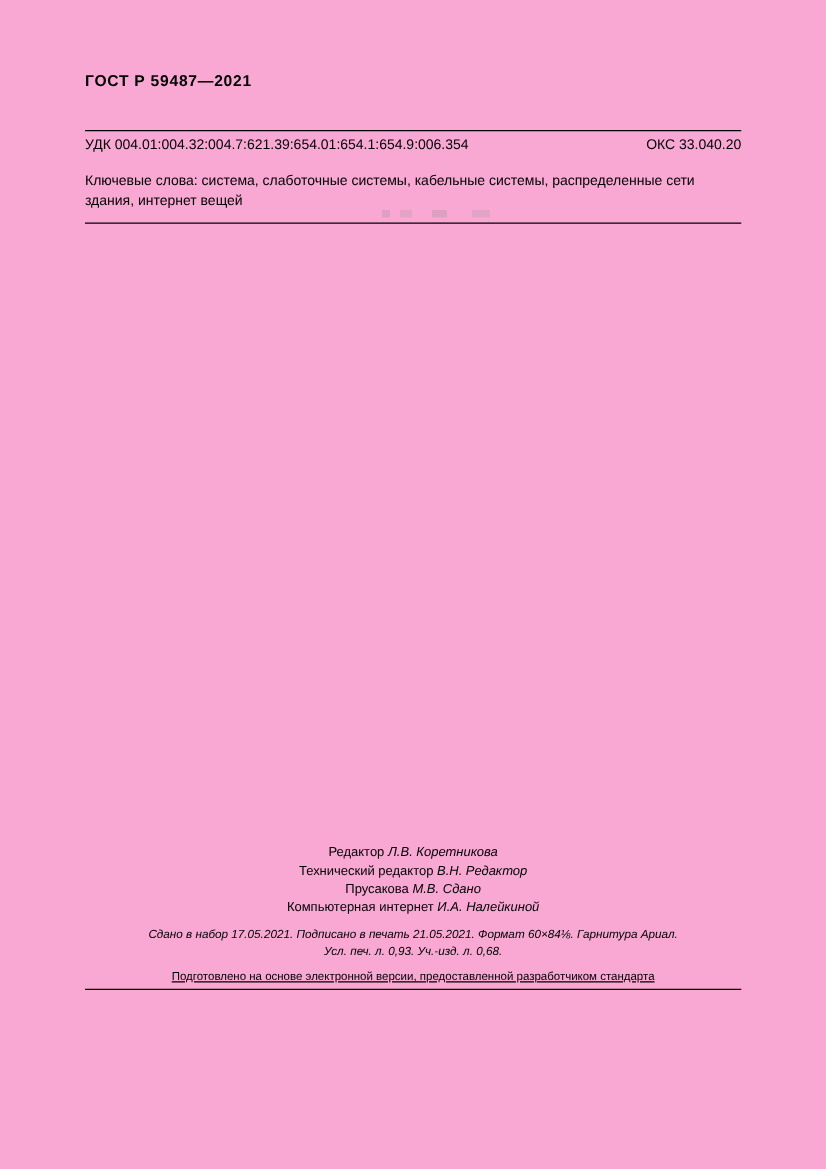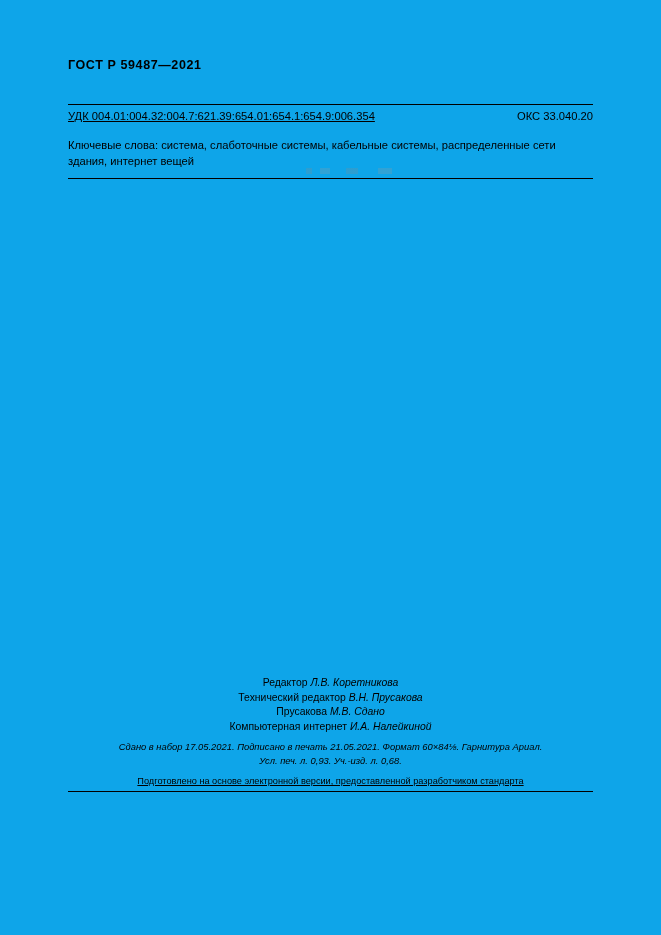--- a/index.html
+++ b/index.html
@@ -8,21 +8,21 @@
     background: #ffffff;
   }
   body {
     font-family: "Liberation Sans", sans-serif;
     color: #000000;
   }
   .page {
     position: relative;
     width: 661px;
     height: 935px;
-    background: #0ea5e9;
+    background: #f9a8d4;
     overflow: hidden;
   }
   .header-title {
     position: absolute;
     left: 68px;
     top: 58px;
     font-size: 12.5px;
     font-weight: bold;
     letter-spacing: 0.6px;
   }
@@ -40,21 +40,20 @@
     left: 68px;
     top: 110px;
     width: 525px;
     display: flex;
     justify-content: space-between;
     align-items: baseline;
     font-size: 11.2px;
   }
   .udk {
     white-space: nowrap;
-    text-decoration: underline;
   }
   .oks {
     white-space: nowrap;
   }
   .keywords {
     position: absolute;
     left: 68px;
     top: 137px;
     width: 525px;
     font-size: 11.2px;
@@ -146,21 +145,21 @@
 
   <div class="rule rule-bottom"></div>
 
   <div class="colophon">
     <div class="credit-line">
       <span>Редактор</span>
       <span class="nm">Л.В. Коретникова</span>
     </div>
     <div class="credit-line">
       <span>Технический редактор</span>
-      <span class="nm">В.Н. Прусакова</span>
+      <span class="nm">В.Н. Редактор</span>
     </div>
     <div class="credit-line">
       <span>Прусакова</span>
       <span class="nm">М.В. Сдано</span>
     </div>
     <div class="credit-line">
       <span>Компьютерная интернет</span>
       <span class="nm">И.А. Налейкиной</span>
     </div>
   </div>

